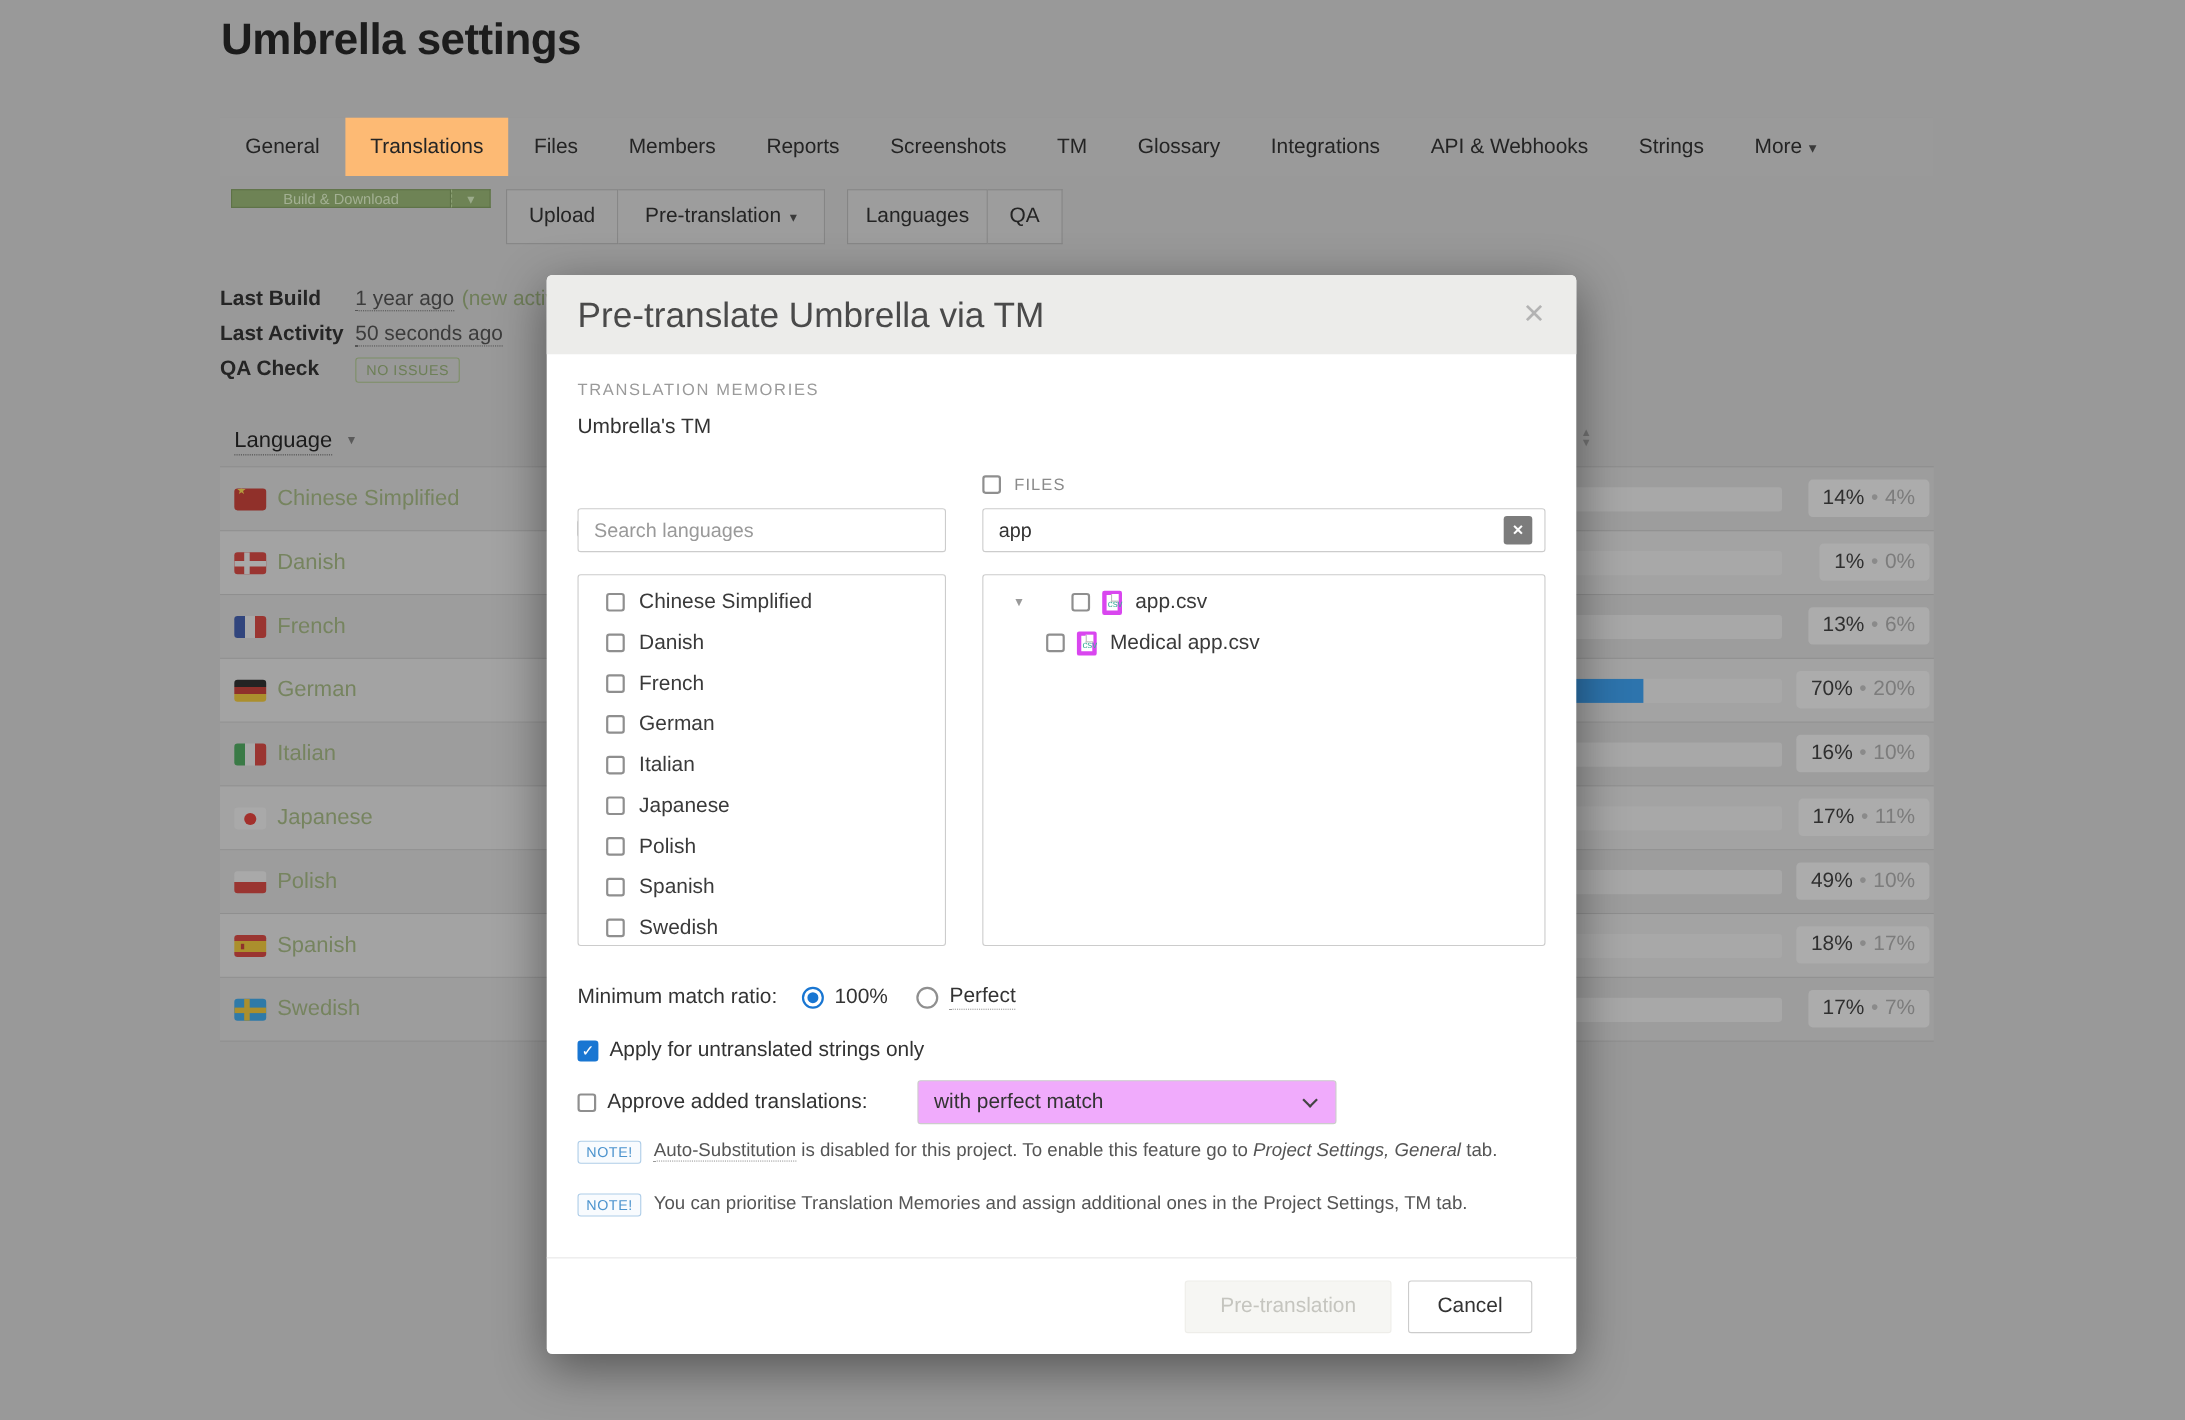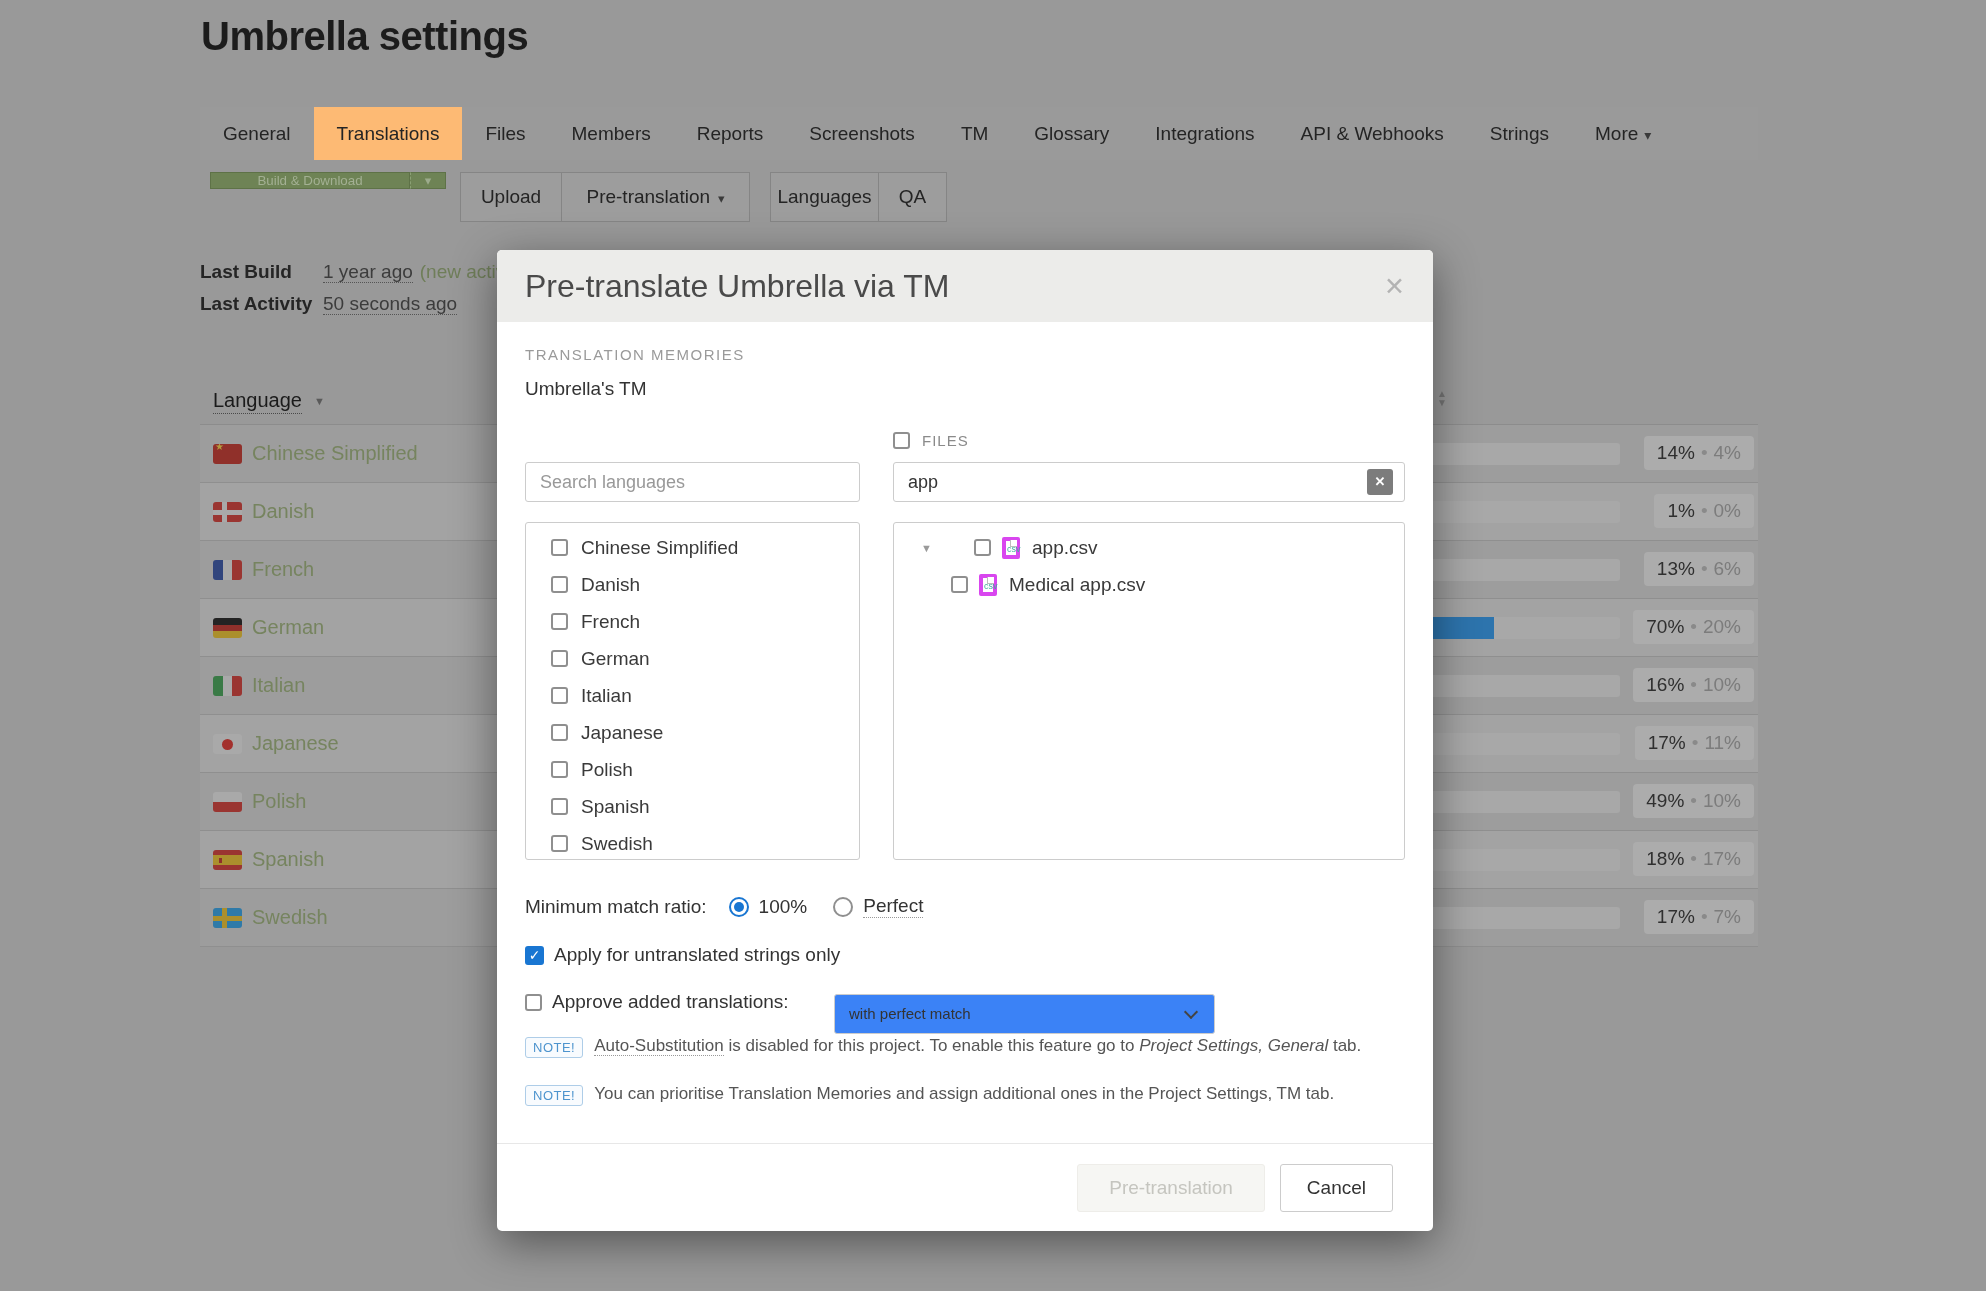--- a/index.html
+++ b/index.html
@@ -22,21 +22,21 @@
   .btn-group { position:absolute; top:0; display:flex; }
   .btn-group .btn + .btn { border-left:none; }
   .grp-build { left:210px; }
   .grp-upload { left:460px; }
   .grp-lang { left:770px; }
   .btn-build { width:200px; background:#6e8355; border:1px solid #5e7247; color:#a3b093; }
   .btn-build-caret { width:36px; background:#6e8355; border:1px solid #5e7247; border-left:1px dashed #8ba074; color:#9cab8c; font-size:13px; }
   .btn-upload { width:102px; }
   .btn-pretrans { width:188px; }
   .btn-pretrans .dd { font-size:13px; margin-left:8px; color:#3a3a3a; }
-  .btn-languages { width:109px; }
+  .btn-languages { width:128px; }
   .btn-qa { width:68px; }
 
   .info { position:absolute; left:200px; top:256px; }
   .info-row { display:flex; height:32px; align-items:center; }
   .info-label { width:123px; font-size:19px; font-weight:700; color:#252525; }
   .info-value { font-size:19px; color:#3c3c3c; }
   .dotted { border-bottom:1px dotted #555; }
   .new-activity { color:#6f7e59; margin-left:7px; }
   .qa-badge { font-size:13px; letter-spacing:0.5px; color:#6d7f57; border:1px solid #7d8f66; border-radius:3px; padding:3px 9px; }
 
@@ -115,21 +115,21 @@
   .match-row { position:absolute; left:28px; top:645px; display:flex; align-items:center; font-size:19px; color:#333; }
   .match-label { margin-right:22px; }
   .radio { width:20px; height:20px; border:2px solid #8f8f8f; border-radius:50%; position:relative; flex:none; }
   .radio.checked { border-color:#1976d2; }
   .radio.checked::after { content:""; position:absolute; left:3px; top:3px; width:10px; height:10px; border-radius:50%; background:#1976d2; }
   .match-row .opt-label { margin:0 26px 0 10px; }
   .perfect { border-bottom:1px dotted #999; margin-left:10px; }
 
   .apply-row { position:absolute; left:28px; top:694px; display:flex; align-items:center; gap:10px; font-size:19px; color:#333; }
   .approve-row { position:absolute; left:28px; top:732px; height:40px; display:flex; align-items:center; gap:10px; font-size:19px; color:#333; }
-  .select { position:absolute; left:309px; top:0; width:381px; height:40px; border:1px solid #ccc; border-radius:3px; font-size:15px; color:#333; line-height:38px; padding-left:14px; background:#3b82f6; cursor:pointer;margin-top:12px; }
+  .select { position:absolute; left:309px; top:0; width:381px; height:40px; border:1px solid #ccc; border-radius:3px; font-size:19px; color:#333; line-height:38px; padding-left:14px; background:#f0abfc; cursor:pointer; }
   .select-chevron { position:absolute; right:18px; top:12px; width:10px; height:10px; border-right:2px solid #444; border-bottom:2px solid #444; transform:rotate(45deg); }
 
   .note { position:absolute; left:28px; display:flex; align-items:flex-start; gap:11px; font-size:17px; color:#555; width:870px; }
   .note-1 { top:786px; } .note-2 { top:834px; }
   .note-badge { font-size:13px; color:#4d94ce; border:1px solid #aecde8; background:#f8fbfe; border-radius:3px; padding:2px 7px; flex:none; margin-top:1px; letter-spacing:0.5px; }
   .note .link { border-bottom:1px dotted #999; }
   .note i { font-style:italic; }
 
   .modal-footer { position:absolute; left:0; top:893px; width:936px; height:88px; border-top:1px solid #e7e7e7; display:flex; justify-content:flex-end; align-items:center; gap:15px; padding-right:40px; }
   .btn-submit { height:48px; padding:0 31px; font-size:19px; font-family:inherit; background:#f6f6f3; color:#c5c5bf; border:1px solid #eeede9; border-radius:3px; }
@@ -186,20 +186,24 @@
     </div>
 
     <div class="info">
       <div class="info-row">
         <span class="info-label">Last Build</span>
         <span class="info-value"><span class="dotted">1 year ago</span><span class="new-activity">(new activity)</span></span>
       </div>
       <div class="info-row">
         <span class="info-label">Last Activity</span>
         <span class="info-value"><span class="dotted">50 seconds ago</span></span>
+      </div>
+      <div class="info-row">
+        <span class="info-label">QA Check</span>
+        <span class="qa-badge">NO ISSUES</span>
       </div>
     </div>
 
     <div class="table-head">
       <span class="hd">Language</span><span class="sort-caret">▼</span>
     </div>
     <div class="col-sort">
       <div>▲</div>
       <div>▼</div>
     </div>

